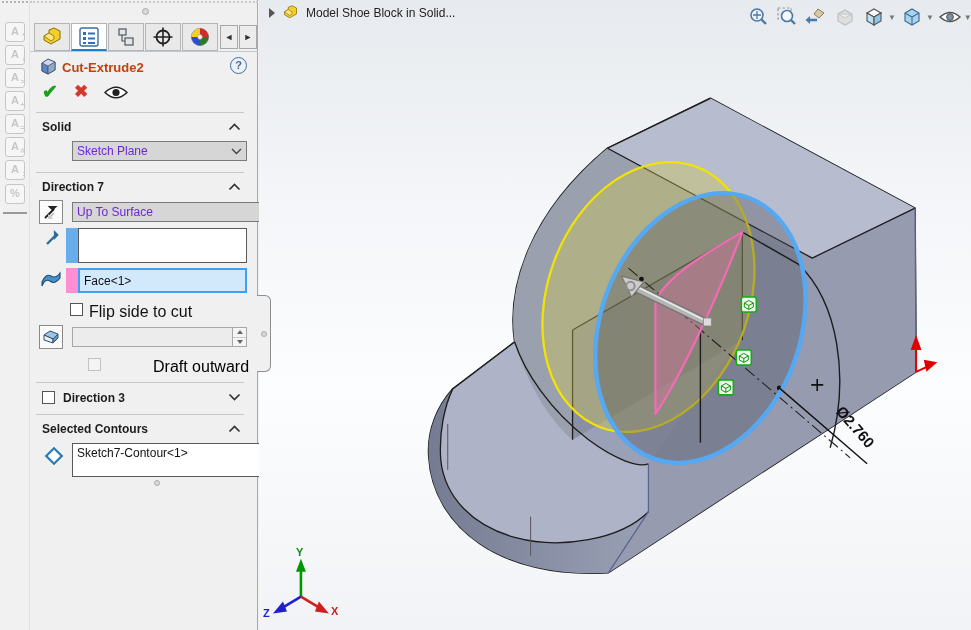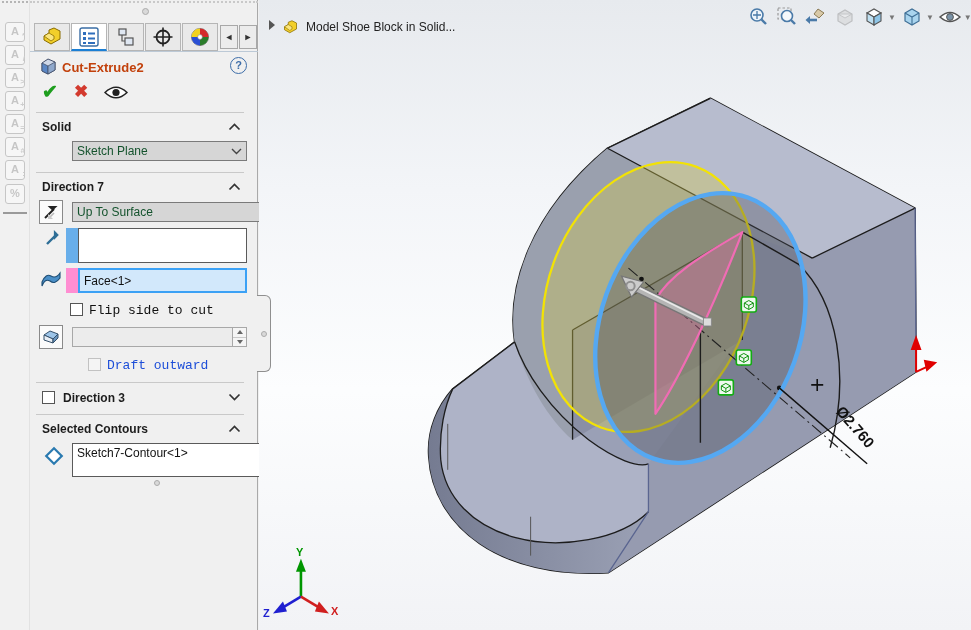--- a/index.html
+++ b/index.html
@@ -29,46 +29,46 @@
   .pm-title{left:32px;top:60px;font-size:13px;font-weight:bold;color:#c2410c;}
   .help-circle{left:200px;top:57px;width:17px;height:17px;border:1.6px solid #3d6da8;border-radius:50%;
     color:#3d6da8;font-size:11px;font-weight:bold;text-align:center;line-height:14px;}
   .ok-btn{left:12px;top:80px;font-size:19px;font-weight:bold;color:#1e9e1e;}
   .cancel-btn{left:44px;top:81px;font-size:17px;font-weight:bold;color:#d33a2e;}
   .divider{left:6px;width:208px;border-top:1px solid #c9c9c9;}
 
   .sec-hdr{font-size:12px;font-weight:bold;color:#1d1d1d;}
   .chev{left:198px;width:13px;height:8px;}
   .dd{height:20px;background:#d6d6d6;border:1px solid #7a7a7a;display:flex;align-items:center;
-      font-size:12px;color:#14532d;padding:0 4px;justify-content:space-between;}
+      font-size:12px;color:#6d28d9;padding:0 4px;justify-content:space-between;}
   .whitebox{background:#fff;border:1px solid #5a5a5a;}
   .hl-field{background:#d2e8fb;border:2px solid #3ba1f5;font-size:12px;color:#111;
       display:flex;align-items:center;padding:0 4px;}
   .colorbar{width:12px;}
   .sq-btn{width:24px;height:24px;border:1px solid #8a8a8a;background:#fbfbfb;display:flex;align-items:center;justify-content:center;}
   .cb{width:13px;height:13px;border:1px solid #555;background:#fff;}
   .cb.dis{border-color:#c2c2c2;background:#f4f4f4;}
-  .lbl{font-size:13px;color:#111;font-family:Liberation Mono, monospace;}
-  .lbl.dis{color:#1d4ed8;}
+  .lbl{font-size:16px;color:#111;}
+  .lbl.dis{color:#000000;margin-left:46px;}
   .spinfield{height:20px;background:#ececec;border:1px solid #a8a8a8;display:flex;align-items:center;justify-content:flex-end;}
   .spinner{width:14px;height:18px;border-left:1px solid #a8a8a8;display:flex;flex-direction:column;background:#f5f5f5;}
   .spinner div{flex:1;display:flex;align-items:center;justify-content:center;border-bottom:1px solid #c9c9c9;}
   .spinner div:last-child{border-bottom:none;}
   .tri-up{width:0;height:0;border-left:3px solid transparent;border-right:3px solid transparent;border-bottom:4px solid #666;}
   .tri-dn{width:0;height:0;border-left:3px solid transparent;border-right:3px solid transparent;border-top:4px solid #666;}
   .listbox{background:#fff;border:1px solid #5a5a5a;font-size:12px;color:#111;padding:2px 4px;}
 
   
   #splitter{left:257px;top:295px;width:14px;height:77px;background:#f0f0f0;border:1px solid #8f8f8f;border-left:none;
      border-radius:0 6px 6px 0;display:flex;align-items:center;justify-content:center;}
 
   
   #viewport{left:259px;top:0;width:712px;height:630px;
      background:linear-gradient(180deg,#e7eaee 0%,#f3f5f8 30%,#fcfdfe 62%,#f2f3f6 100%);}
-  #flyout{left:10px;top:5px;display:flex;gap:7px;margin-top:15px;}
+  #flyout{left:10px;top:5px;display:flex;align-items:center;gap:7px;}
   #flyout .arrow{width:0;height:0;border-top:5px solid transparent;border-bottom:5px solid transparent;border-left:6px solid #555;}
   #flyout .label{font-size:12px;color:#222;}
   #headsup{left:486px;top:4px;display:flex;align-items:center;gap:3px;}
   .hud-btn{width:26px;height:26px;display:flex;align-items:center;justify-content:center;}
   .hud-arrow{font-size:8px;color:#777;margin-left:-2px;}
 </style>
 </head>
 <body>
 
 <div id="root">

